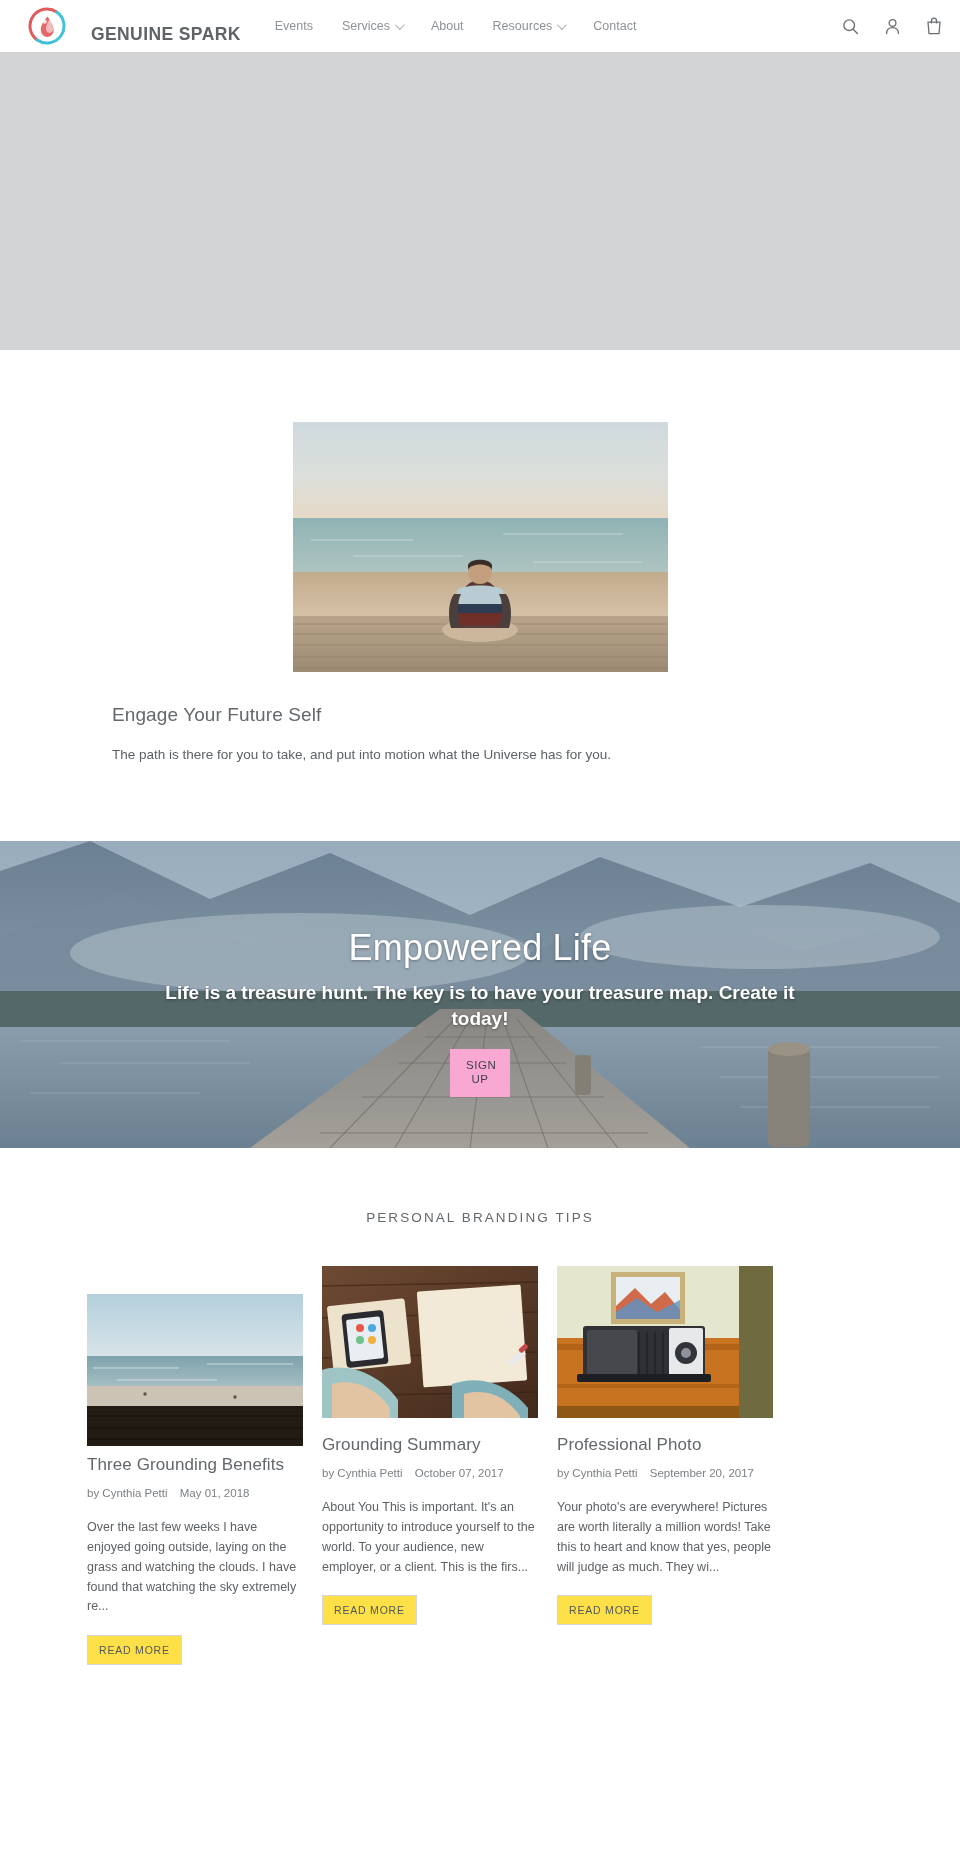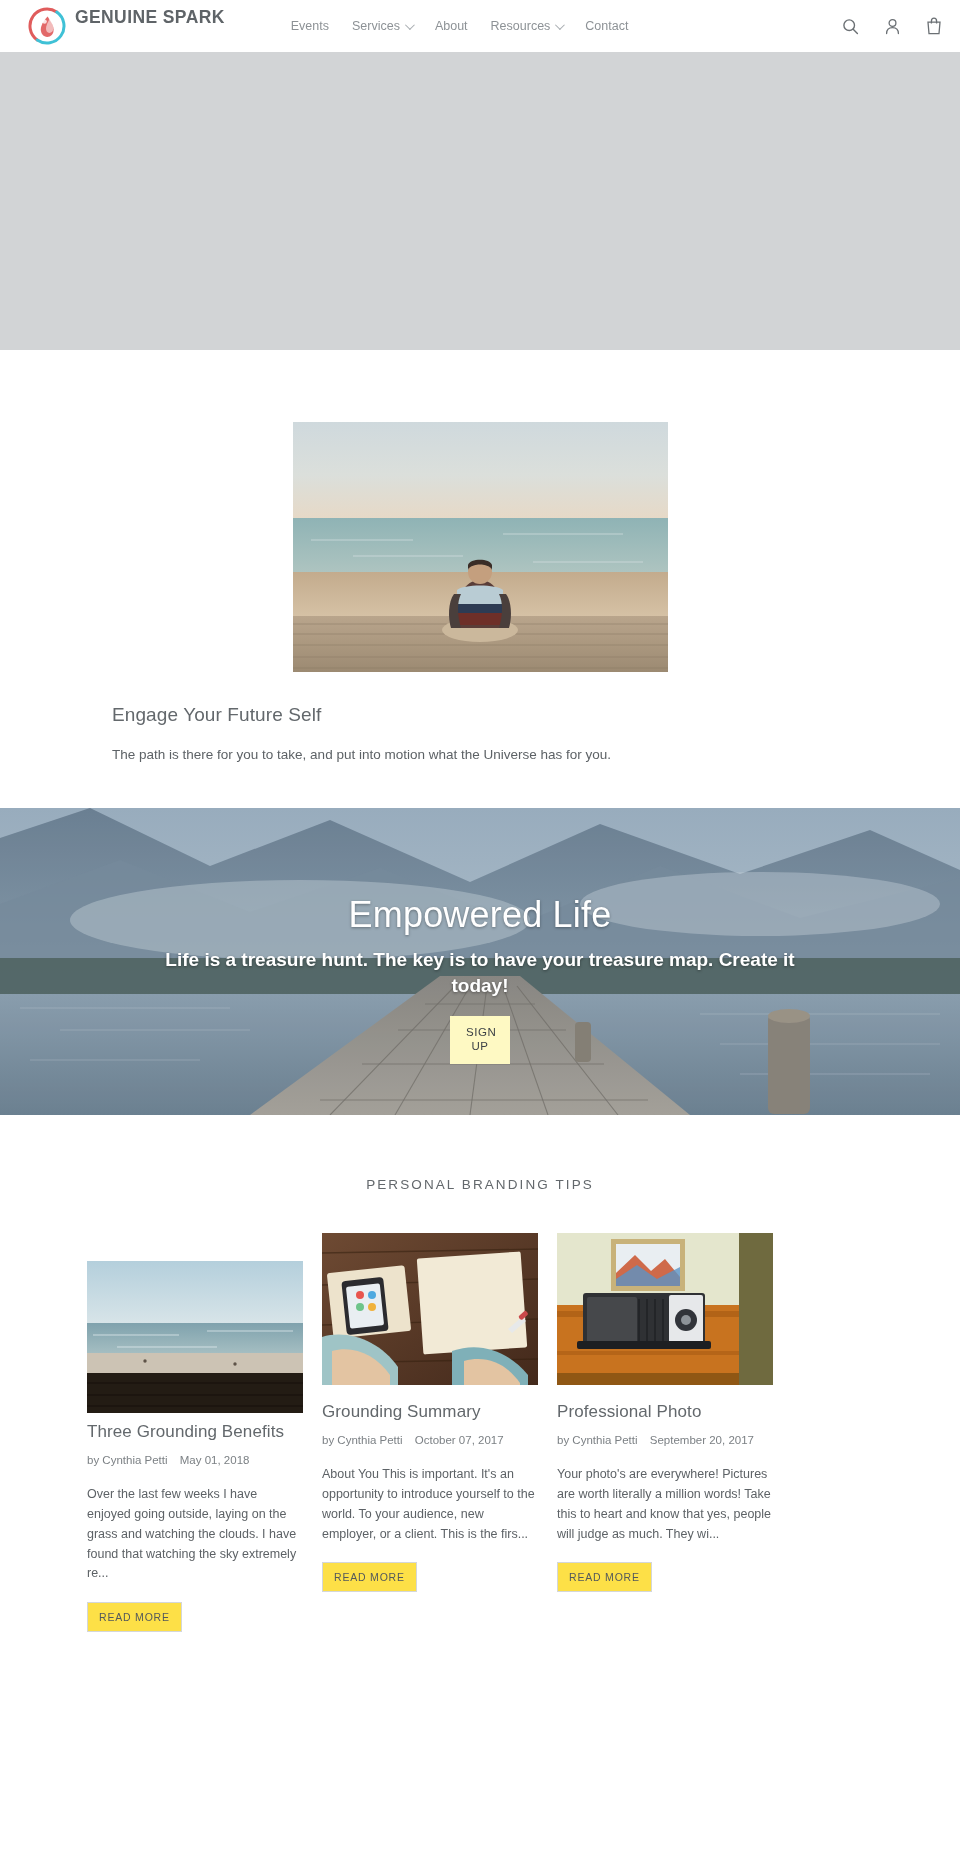--- a/index.html
+++ b/index.html
@@ -15,43 +15,43 @@
   .site-header {
     height: 52px;
     display: flex;
     align-items: center;
     background: #ffffff;
     padding: 0 18px 0 28px;
     position: relative;
   }
   .brand {
     display: flex;
-    align-items: flex-start;
-    gap: 9px;
+    align-items: flex-end;
+    gap: 25px;
     text-decoration: none;
     flex: 0 0 auto;
   }
   .logo-mark {
     width: 38px;
     height: 38px;
     position: relative;
     flex: 0 0 auto;
   }
   .brand-name {
     font-size: 17.5px;
     font-weight: bold;
     letter-spacing: 0.4px;
     color: #5f6468;
     white-space: nowrap;
   }
   .main-nav {
     display: flex;
     align-items: center;
-    gap: 23px;
-    margin-left: 66px;
+    gap: 29px;
+    margin-left: 34px;
   }
   .nav-link {
     font-size: 12.5px;
     color: #8d9296;
     text-decoration: none;
     white-space: nowrap;
     display: inline-flex;
     align-items: center;
     gap: 5px;
   }
@@ -79,21 +79,21 @@
   .icon-btn svg { display: block; }
 
   
   .hero-placeholder {
     height: 298px;
     background: #d2d4d6;
   }
 
   
   .feature-section {
-    padding: 72px 0 43px 0;
+    padding: 72px 0 76px 0;
   }
   .feature-img {
     width: 375px;
     height: 250px;
     margin: 0 auto;
     display: block;
     background: #a7b9bd;
     position: relative;
     overflow: hidden;
   }
@@ -149,21 +149,21 @@
     font-size: 19px;
     font-weight: bold;
     color: #ffffff;
     text-shadow: 0 1px 3px rgba(0,0,0,.4);
     margin-top: 11px;
     line-height: 1.33;
   }
   .banner-btn {
     display: inline-block;
     margin-top: 18px;
-    background: #fef9c3;
+    background: #f9a8d4;
     border: 0;
     color: #3d4246;
     font-size: 11.5px;
     letter-spacing: 0.6px;
     padding: 9px 16px 10px;
     width: 60px;
     line-height: 1.25;
     cursor: pointer;
     font-family: "Liberation Sans", sans-serif;
   }

